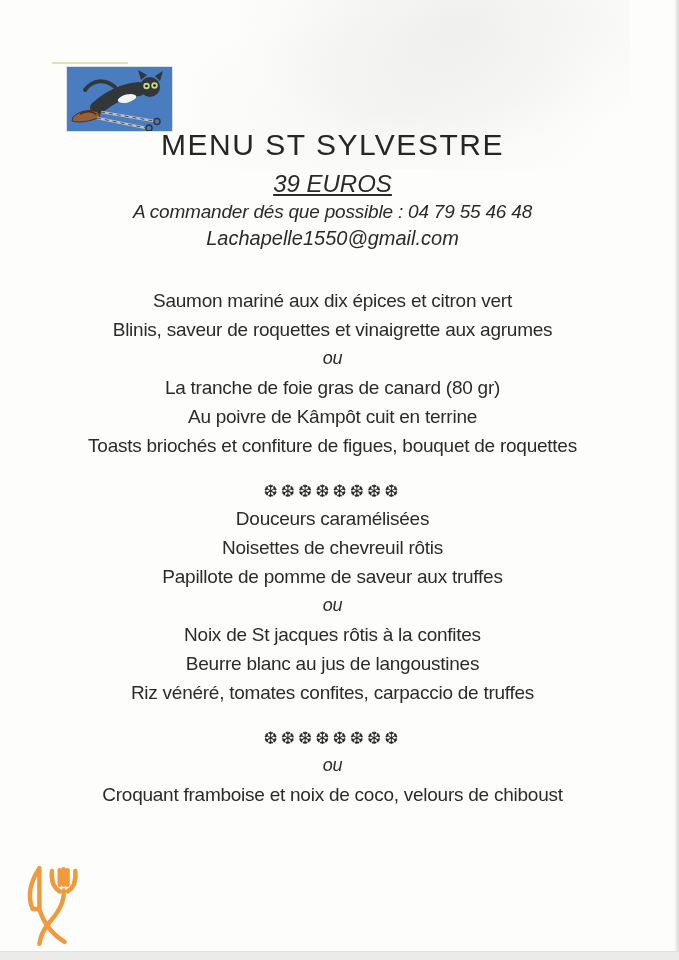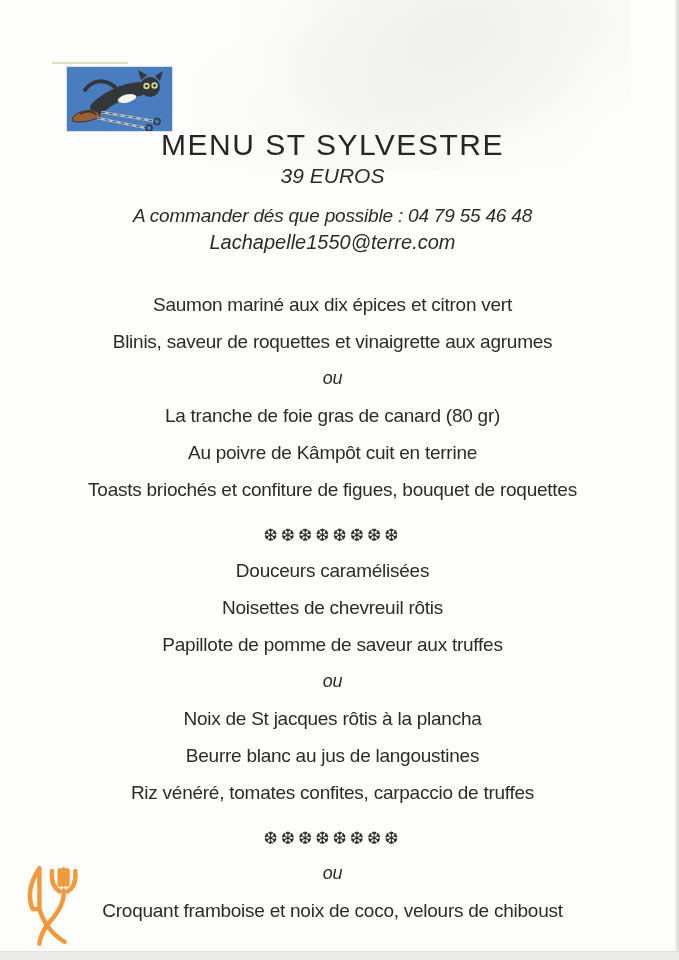--- a/index.html
+++ b/index.html
@@ -51,25 +51,25 @@
     padding: 128px 18px 0 4px; 
   }
   .title {
     margin: 0;
     font-size: 30px;
     font-weight: 400;
     letter-spacing: 1.5px;
     color: #262626;
   }
   .italic { font-style: italic; }
-  .price    {  font-size: 21px; line-height: 28px; }
-  .order    { margin-top: 12px;    font-size: 19px; line-height: 27px; letter-spacing: -0.2px; }
+  .price    { margin-top: 8px;  font-size: 24px; line-height: 28px; text-decoration: underline; }
+  .order    { margin-top: 0;    font-size: 19px; line-height: 27px; letter-spacing: -0.2px; }
   .email    { margin-top: 0;    font-size: 20px; line-height: 27px; }
   .menu { margin-top: 34px; font-size: 19px; letter-spacing: -0.25px; color: #2b2b2b; }
-  .menu p { margin: 8px; line-height: 29px; }
+  .menu p { margin: 0; line-height: 29px; }
   .or-divider { font-style: italic; font-size: 18px; line-height: 27px; }
   .separator {
     margin-top: 20px;
     line-height: 24px;
     font-size: 17px;
     letter-spacing: 3px;
     color: #2a2a2a;
   }
 </style>
 </head>
@@ -110,41 +110,41 @@
       <line x1="30" y1="51" x2="79" y2="61" stroke="#4c4c4c" stroke-width="1" stroke-dasharray="4 4"></line>
       <circle cx="90" cy="54.5" r="3" fill="none" stroke="#33373a" stroke-width="1.6"></circle>
       <circle cx="82" cy="61" r="3" fill="none" stroke="#33373a" stroke-width="1.6"></circle>
     </svg>
   </div>
 
   <div class="content">
     <h1 class="title">MENU ST SYLVESTRE</h1>
     <div class="price italic">39 EUROS</div>
     <div class="order italic">A commander dés que possible : 04 79 55 46 48</div>
-    <div class="email italic">Lachapelle1550@terre.com</div>
+    <div class="email italic">Lachapelle1550@gmail.com</div>
 
     <div class="menu">
 
       <section>
         <p>Saumon mariné aux dix épices et citron vert</p>
         <p>Blinis, saveur de roquettes et vinaigrette aux agrumes</p>
         <p class="or-divider">ou</p>
         <p>La tranche de foie gras de canard (80 gr)</p>
         <p>Au poivre de Kâmpôt cuit en terrine</p>
         <p>Toasts briochés et confiture de figues, bouquet de roquettes</p>
       </section>
 
       <div class="separator">❆❆❆❆❆❆❆❆</div>
 
       <section>
         <p>Douceurs caramélisées</p>
         <p>Noisettes de chevreuil rôtis</p>
         <p>Papillote de pomme de saveur aux truffes</p>
         <p class="or-divider">ou</p>
-        <p>Noix de St jacques rôtis à la plancha</p>
+        <p>Noix de St jacques rôtis à la confites</p>
         <p>Beurre blanc au jus de langoustines</p>
         <p>Riz vénéré, tomates confites, carpaccio de truffes</p>
       </section>
 
       <div class="separator">❆❆❆❆❆❆❆❆</div>
 
       <section>
         <p class="or-divider">ou</p>
         <p>Croquant framboise et noix de coco, velours de chiboust</p>
       </section>

